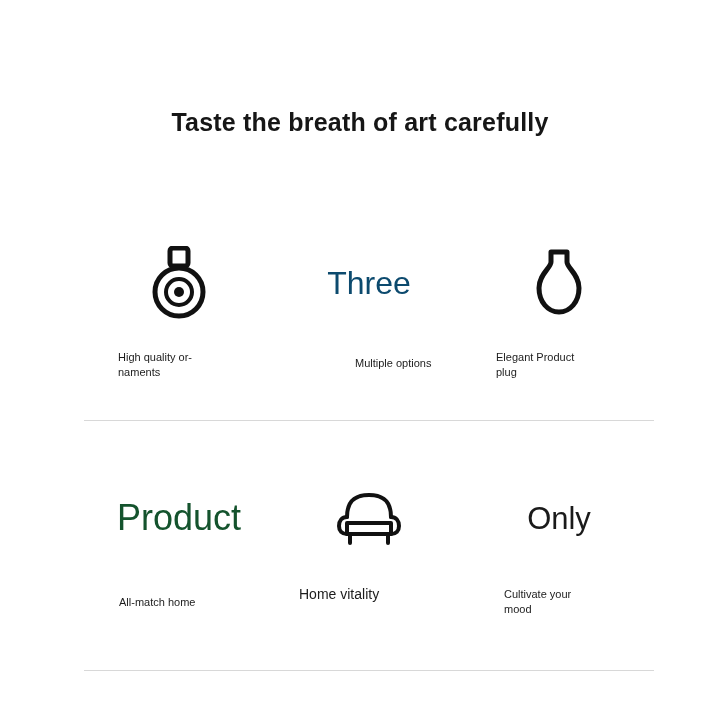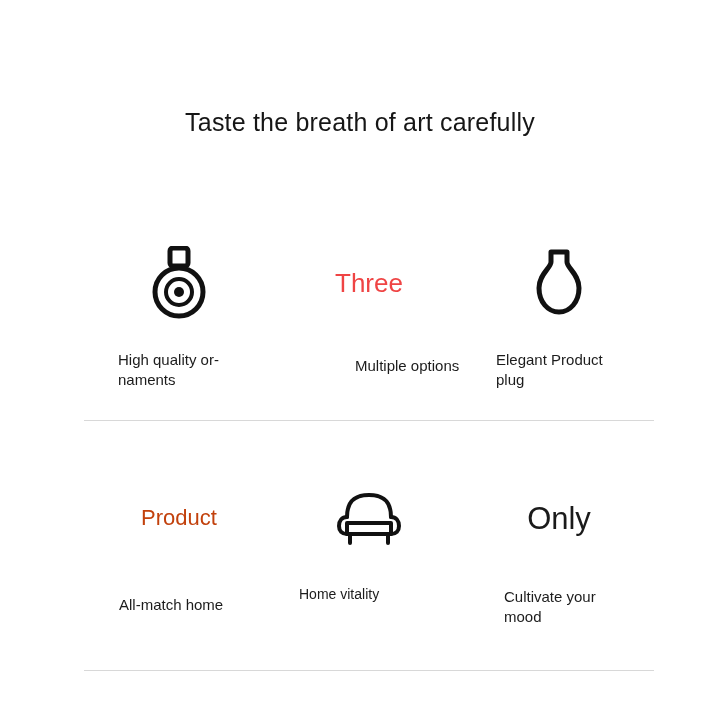--- a/index.html
+++ b/index.html
@@ -20,21 +20,21 @@
     height: 707px;
     box-sizing: border-box;
   }
   .headline {
     position: absolute;
     top: 108px;
     left: 0;
     width: 720px;
     text-align: center;
     font-size: 25px;
-    font-weight: normal;
+    font-weight: bold;
     letter-spacing: 0.2px;
     color: #161616;
   }
   .grid {
     position: absolute;
     top: 230px;
     left: 84px;
     width: 570px;
   }
   .row {
@@ -53,35 +53,35 @@
   .visual {
     height: 105px;
     display: flex;
     align-items: center;
     justify-content: center;
   }
   .row-2 .visual {
     height: 110px;
   }
   .bigword {
-    font-size: 26px;
-    color: #ef4444;
+    font-size: 32px;
+    color: #0c4a6e;
     font-weight: normal;
     line-height: 1;
   }
   .bigword.dark {
     color: #1a1a1a;
     font-size: 31px;
   }
   .bigword.mid {
-    color: #c2410c;
-    font-size: 22px;
+    color: #14532d;
+    font-size: 36px;
   }
   .caption {
-    font-size: 15px;
+    font-size: 11px;
     line-height: 1.35;
     color: #1c1c1c;
     position: absolute;
   }
   .cap-a { top: 120px; left: 34px; width: 120px; }
   .cap-b { top: 126px; left: 37px; width: 120px; padding-left: 44px; }
   .cap-c { top: 120px; left: 32px; width: 120px; }
   .cap-d { top: 132px; left: 35px; width: 130px; }
   .cap-e { top: 124px; left: 40px; width: 110px; }
   .cap-f { top: 122px; left: 25px; width: 140px; font-size: 14px; }

